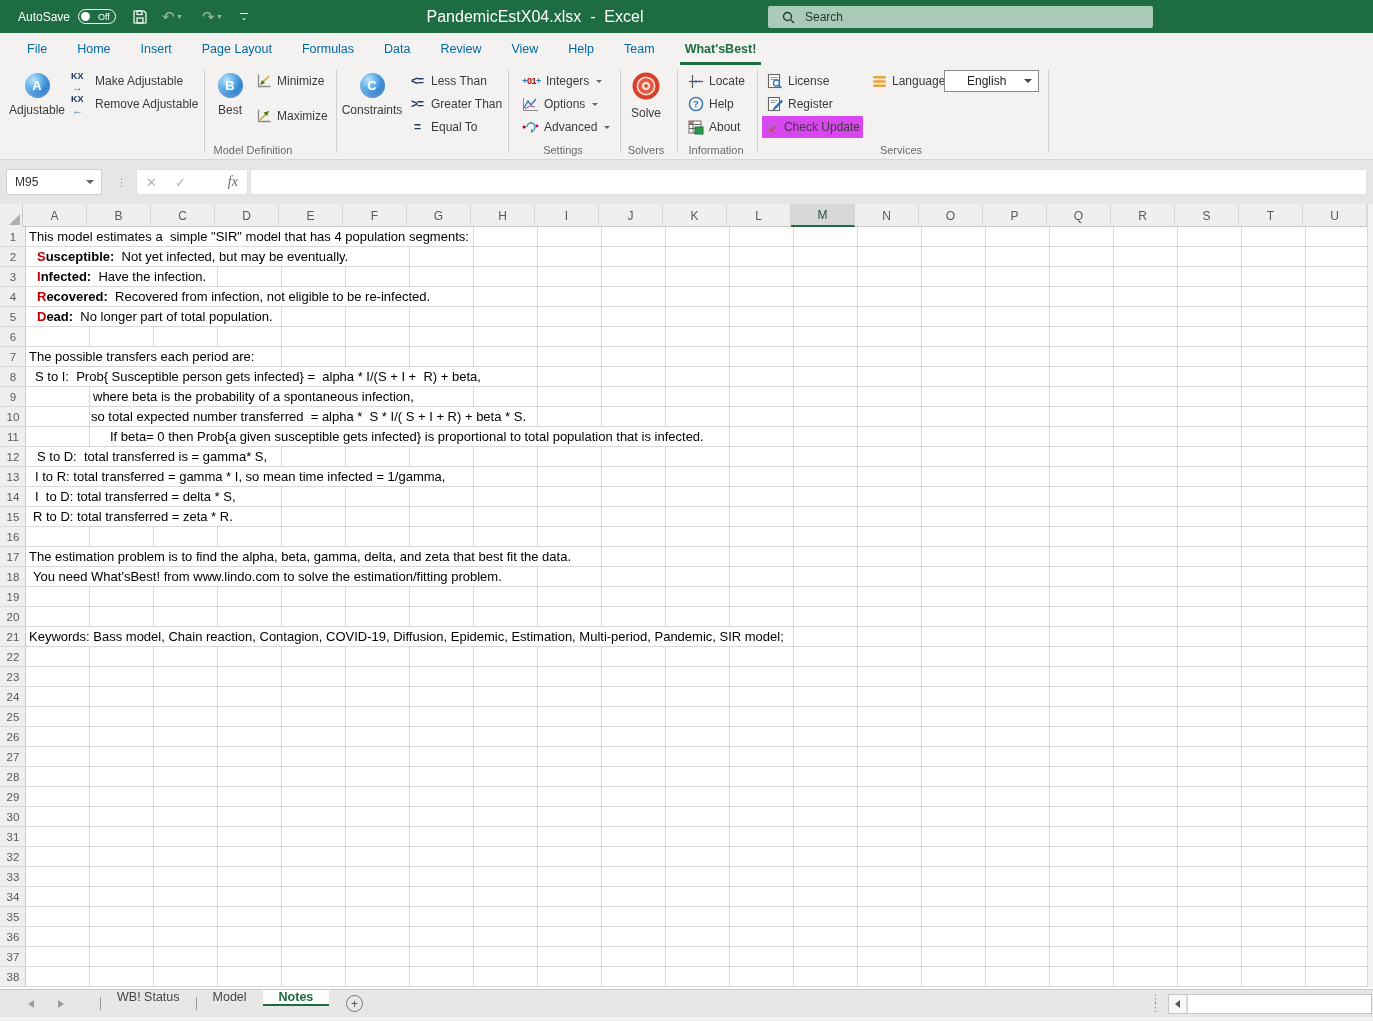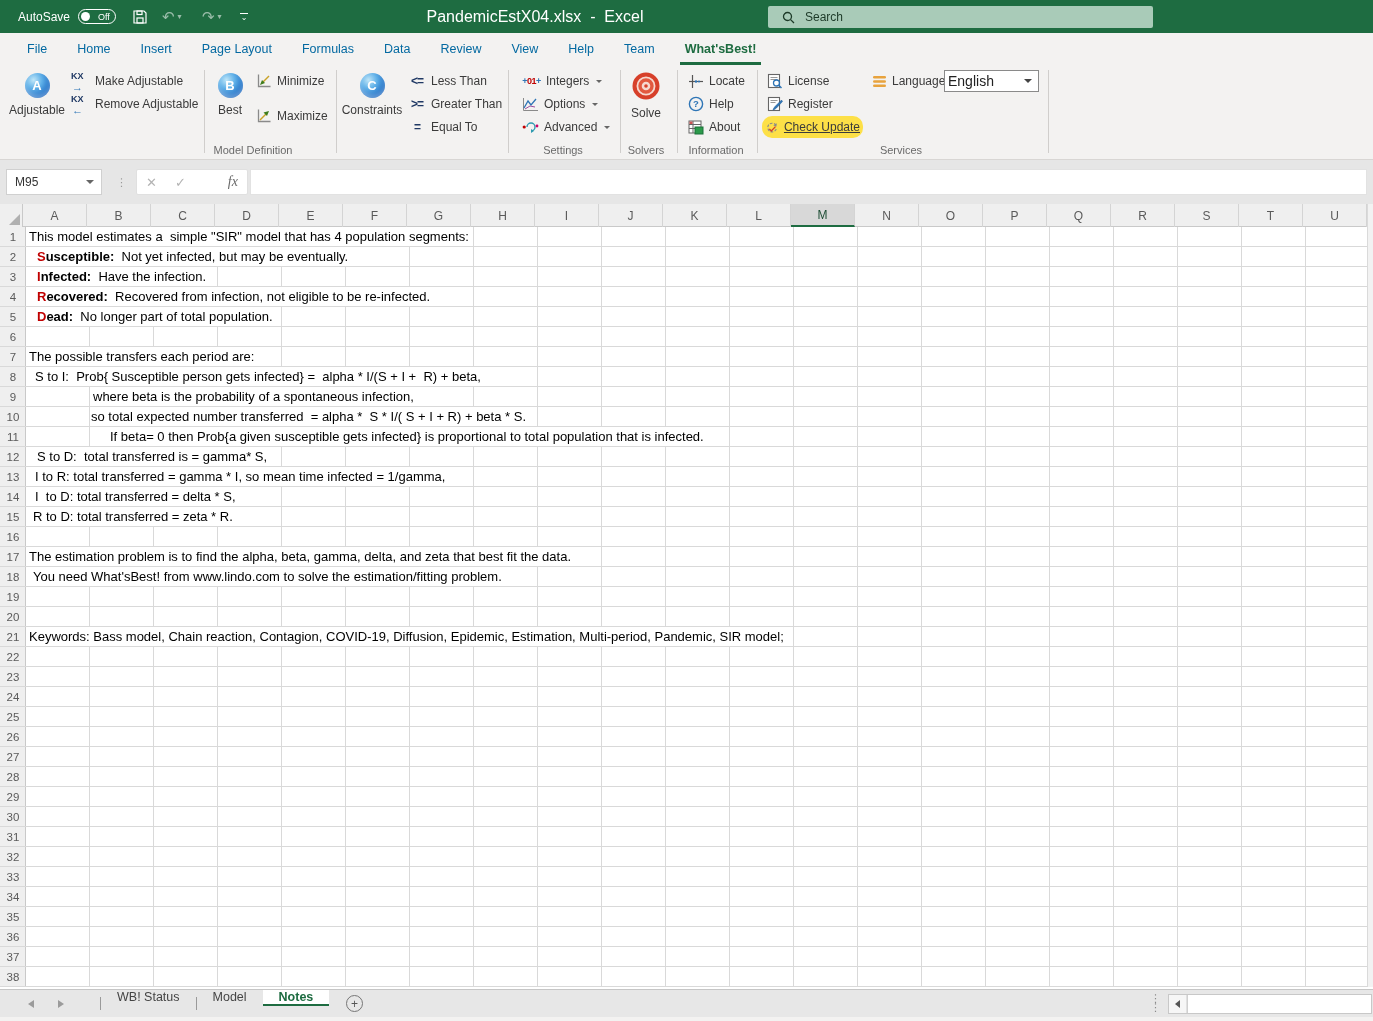--- a/index.html
+++ b/index.html
@@ -44,22 +44,22 @@
             box-shadow:inset 0 -3px 4px rgba(255,255,255,.35); }
   .small-btn { position:absolute; height:22px; display:flex; align-items:center; gap:5px; padding:0 3px; white-space:nowrap; }
   .r1 { top:5px; } .r2 { top:28px; } .r3 { top:51px; }
   .chev-dn { width:0; height:0; border-left:3px solid transparent; border-right:3px solid transparent; border-top:3px solid #666; margin-left:2px; }
   .glyph-op { font-weight:700; color:#1f3864; font-size:12px; width:18px; text-align:center; letter-spacing:-1px; }
   .kx { width:19px; height:18px; position:relative; font-weight:700; color:#1f3864; }
   .kx .kxt { position:absolute; top:-1px; left:0; font-size:9px; letter-spacing:0; }
   .kx .kxa { position:absolute; bottom:-2px; left:1px; font-size:11px; color:#2e75b6; line-height:10px; }
   .int-icon { font-size:9px; font-weight:700; color:#2e75b6; width:19px; text-align:center; letter-spacing:-0.5px; }
   .int-icon b { color:#c00000; }
-  .highlighted { background:#fde047; border-radius:10px;text-decoration:underline; }
-  #language-select { position:absolute; left:944px; top:5px; width:95px; height:22px; background:#fff; border:1px solid #8a8a8a; display:flex; align-items:center; font-size:14px; color:#222; padding-left:3px; }
+  .highlighted { background:#d946ef; border-radius:1px; }
+  #language-select { position:absolute; left:944px; top:5px; width:95px; height:22px; background:#fff; border:1px solid #8a8a8a; display:flex; align-items:center; font-size:12px; color:#222; padding-left:22px; }
   #language-select .sel-chev { position:absolute; right:6px; }
 
   
   #formula-bar { position:absolute; left:0; top:160px; width:1373px; height:44px; background:#e6e6e6; }
   #name-box { position:absolute; left:6px; top:9px; width:96px; height:26px; background:#fff; border:1px solid #d0d0d0; display:flex; align-items:center; font-size:12px; color:#333; padding-left:8px; }
   #name-box .sel-chev { position:absolute; right:7px; }
   .sel-chev { width:0; height:0; border-left:4px solid transparent; border-right:4px solid transparent; border-top:4px solid #666; }
   #fb-dots { position:absolute; left:116px; top:9px; height:26px; display:flex; align-items:center; color:#9a9a9a; font-size:11px; letter-spacing:0; }
   #fb-btns { position:absolute; left:136px; top:9px; width:112px; height:26px; background:#fff; border:1px solid #e0e0e0; border-radius:2px; display:flex; align-items:center; justify-content:space-around; }
   #fb-x, #fb-check { color:#b3b3b3; font-size:13px; }

